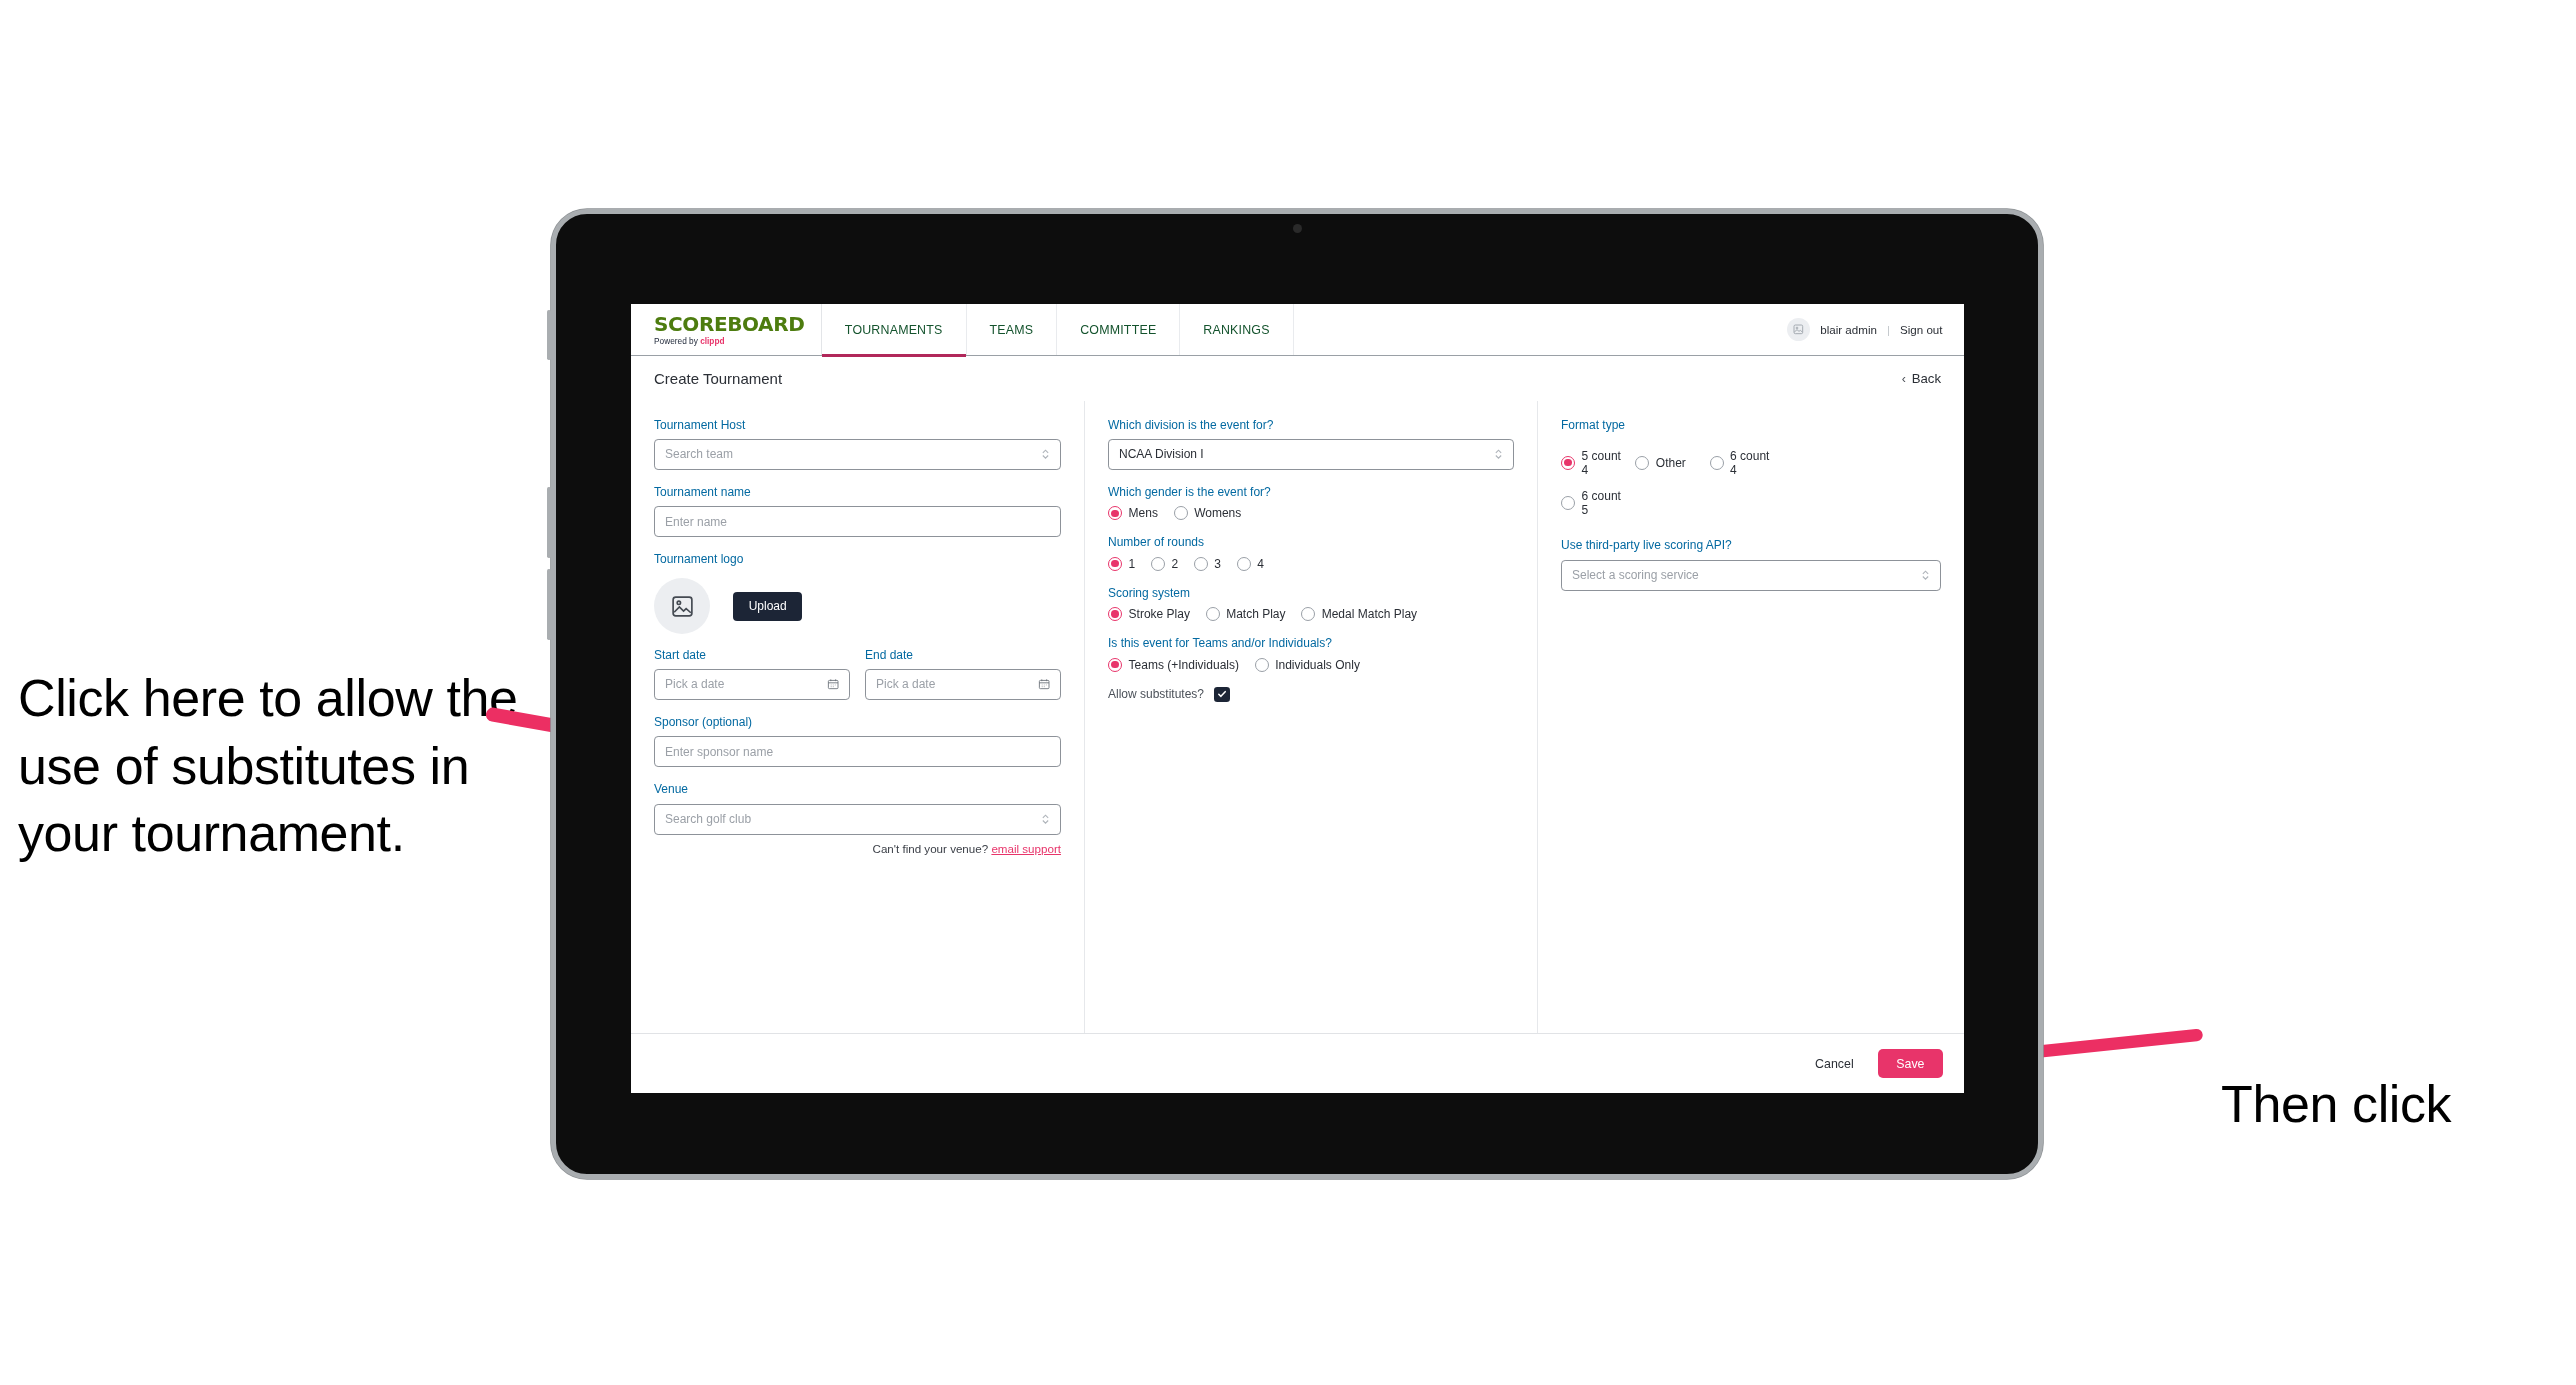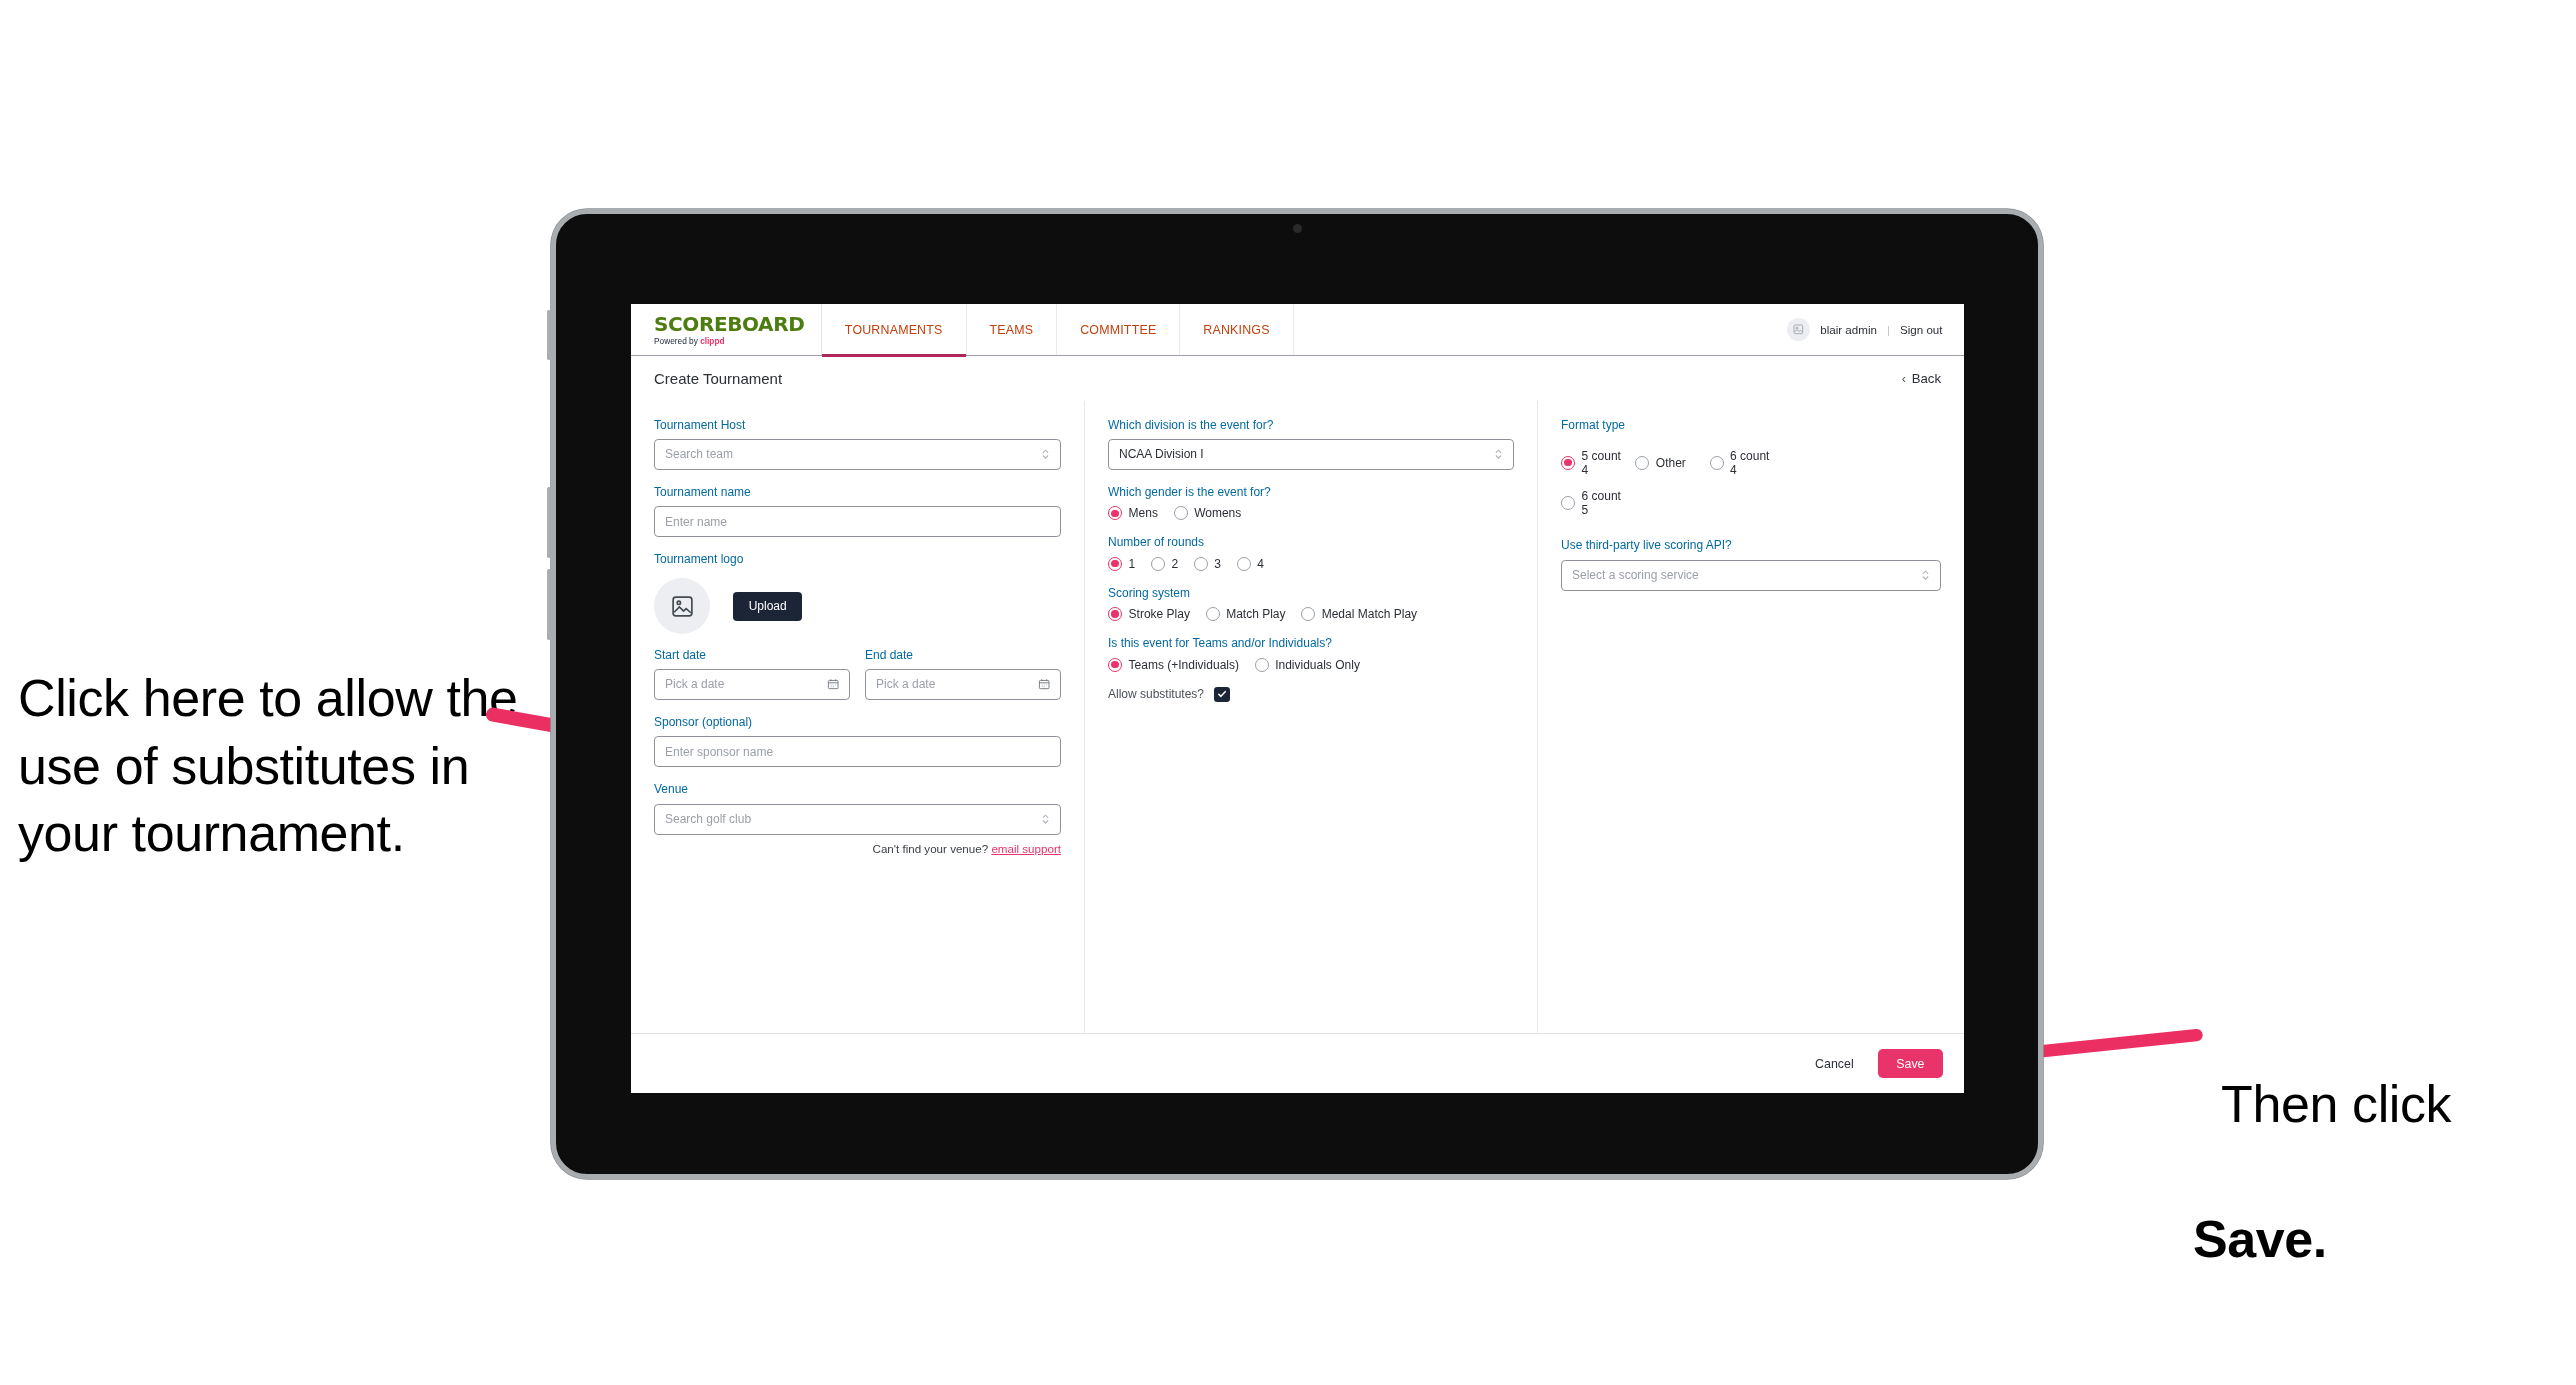--- a/index.html
+++ b/index.html
@@ -120,21 +120,21 @@
   }
   #brand-sub .clippd { color: #e8346a; font-weight: bold; }
 
   #nav-tabs { display: flex; align-items: stretch; }
   .nav-tab {
     display: flex;
     align-items: center;
     padding: 0 23px;
     font-size: 12.4px;
     letter-spacing: 0.2px;
-    color: #c2410c;
+    color: #14532d;
     border-right: 0.8px solid #e9ebee;
     position: relative;
     cursor: pointer;
     background: #fff;
   }
   .nav-tab.active::after {
     content: "";
     position: absolute;
     left: 0; right: 0; bottom: -1.7px;
     height: 2.5px;
@@ -350,21 +350,20 @@
 
 <div class="annot" id="annot-left">Click here to allow the use of substitutes in your tournament.</div>
 
 <svg class="arrow-svg" id="arrow-left-svg" viewBox="0 0 820 200">
   <line x1="36" y1="25" x2="740" y2="150" stroke="#ec2f63" stroke-width="17" stroke-linecap="round"></line>
   <polygon points="800,163 716,128 724,186" fill="#ec2f63"></polygon>
 </svg>
 
 <div class="annot" id="annot-right">
   <span>Then click</span>
-  <span class="bold">Save.</span>
 </div>
 
 <svg class="arrow-svg" id="arrow-right-svg" viewBox="0 0 300 120">
   <line x1="290" y1="28" x2="60" y2="52" stroke="#ec2f63" stroke-width="15" stroke-linecap="round"></line>
   <polygon points="6,57 76,20 72,88" fill="#ec2f63"></polygon>
 </svg>
 
 <div id="tablet">
   <div id="cam-dot"></div>
   <div class="tablet-btn" id="btn-power"></div>

